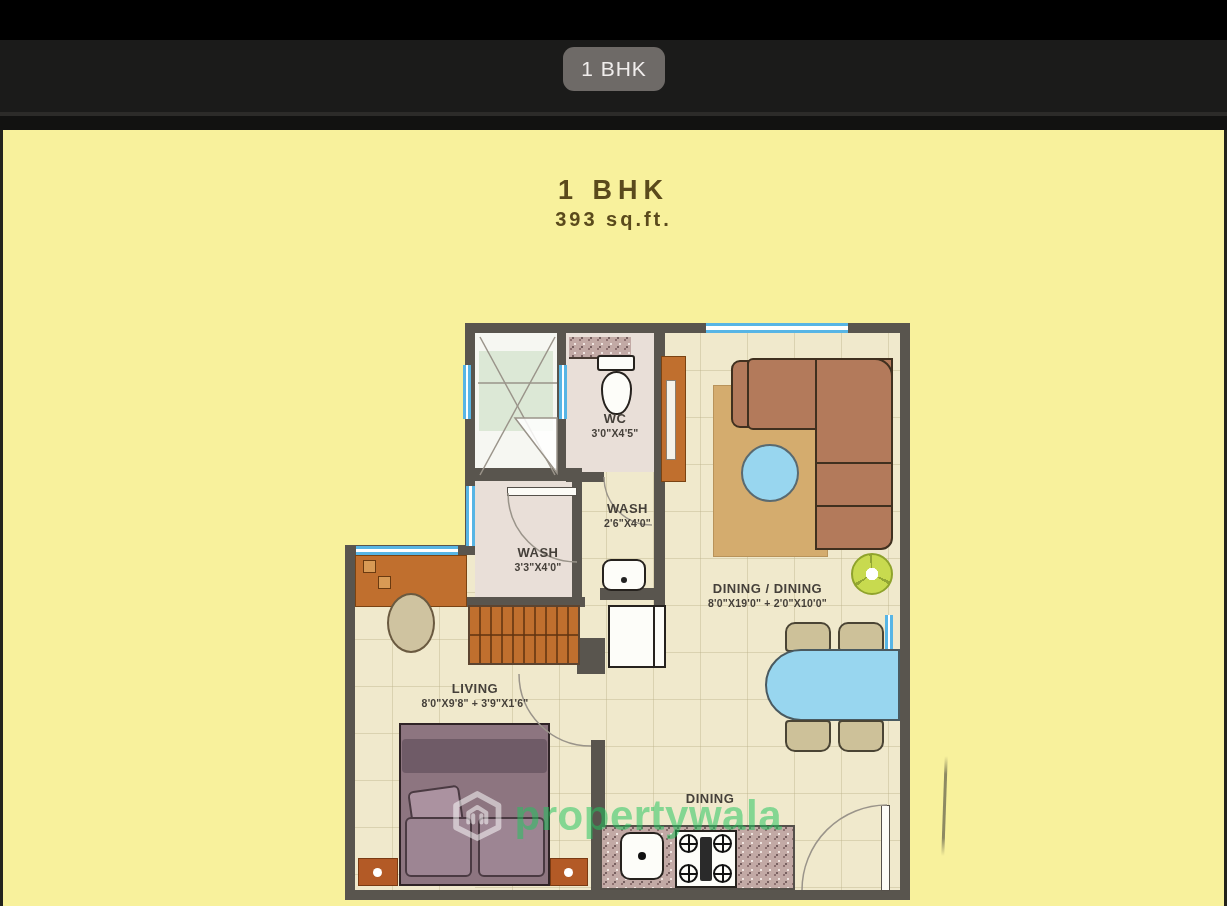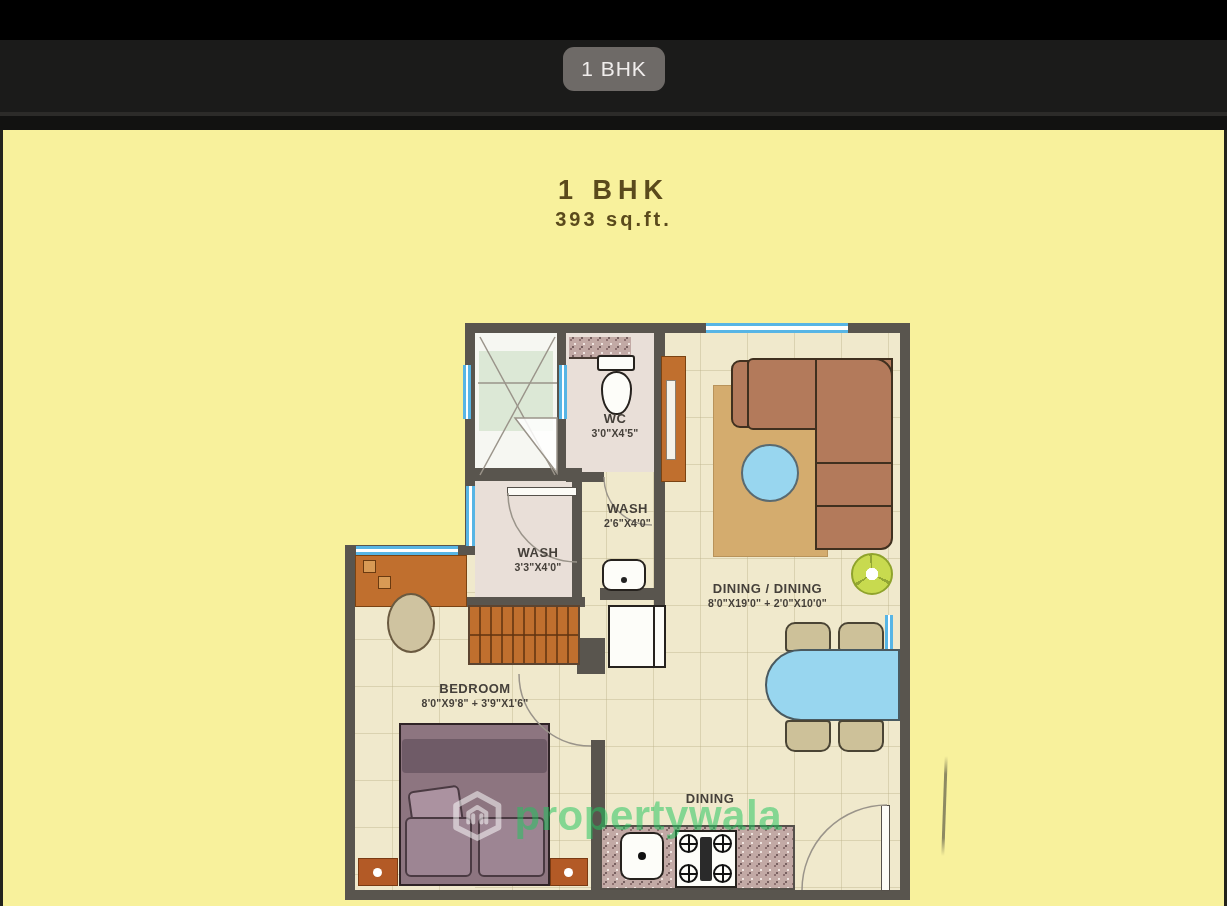--- a/index.html
+++ b/index.html
@@ -202,21 +202,21 @@
     </div>
     <div class="abs room-label" style="left:148px;top:222px;width:90px;">
       <div class="nm">WASH</div>
       <div class="dm">3'3"X4'0"</div>
     </div>
     <div class="abs room-label" style="left:330px;top:258px;width:185px;">
       <div class="nm">DINING / DINING</div>
       <div class="dm">8'0"X19'0" + 2'0"X10'0"</div>
     </div>
     <div class="abs room-label" style="left:30px;top:358px;width:200px;">
-      <div class="nm">BEDROOM</div>
+      <div class="nm">LIVING</div>
       <div class="dm">8'0"X9'8" + 3'9"X1'6"</div>
     </div>
     <div class="abs room-label" style="left:320px;top:468px;width:90px;">
       <div class="nm">DINING</div>
     </div>
   </div>
 
   <div class="abs watermark">
     <svg width="62" height="60" viewBox="0 0 62 58">
       <g stroke="#ffffff" fill="none" stroke-linejoin="round" stroke-linecap="round">

